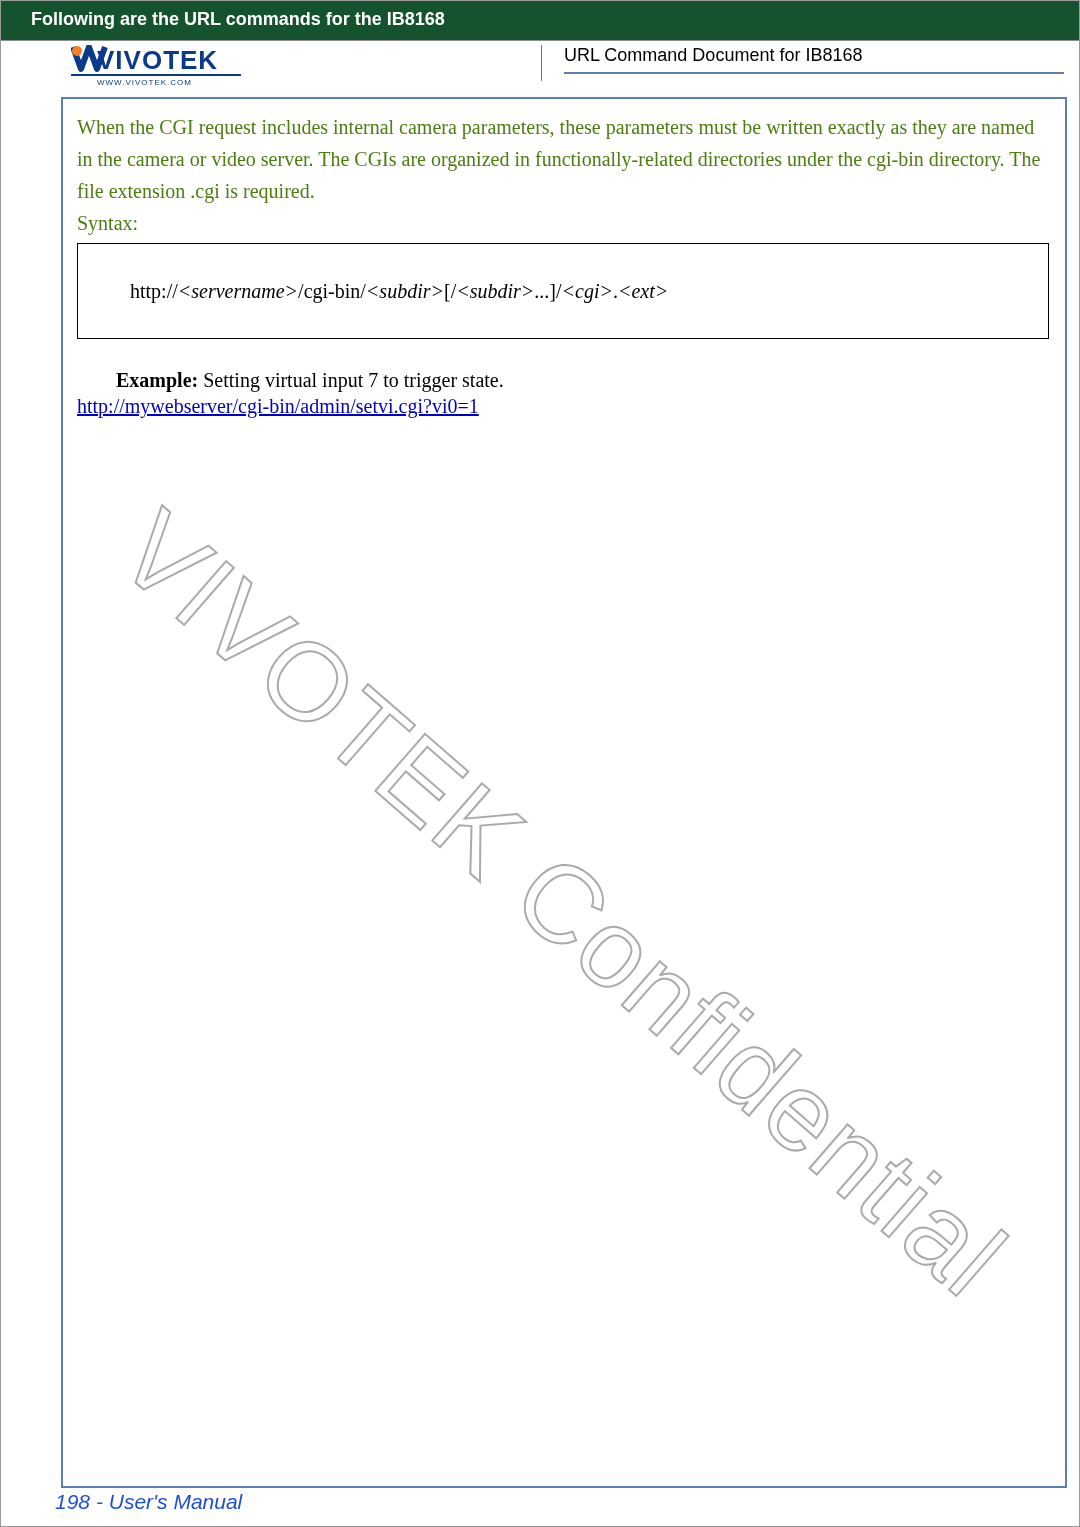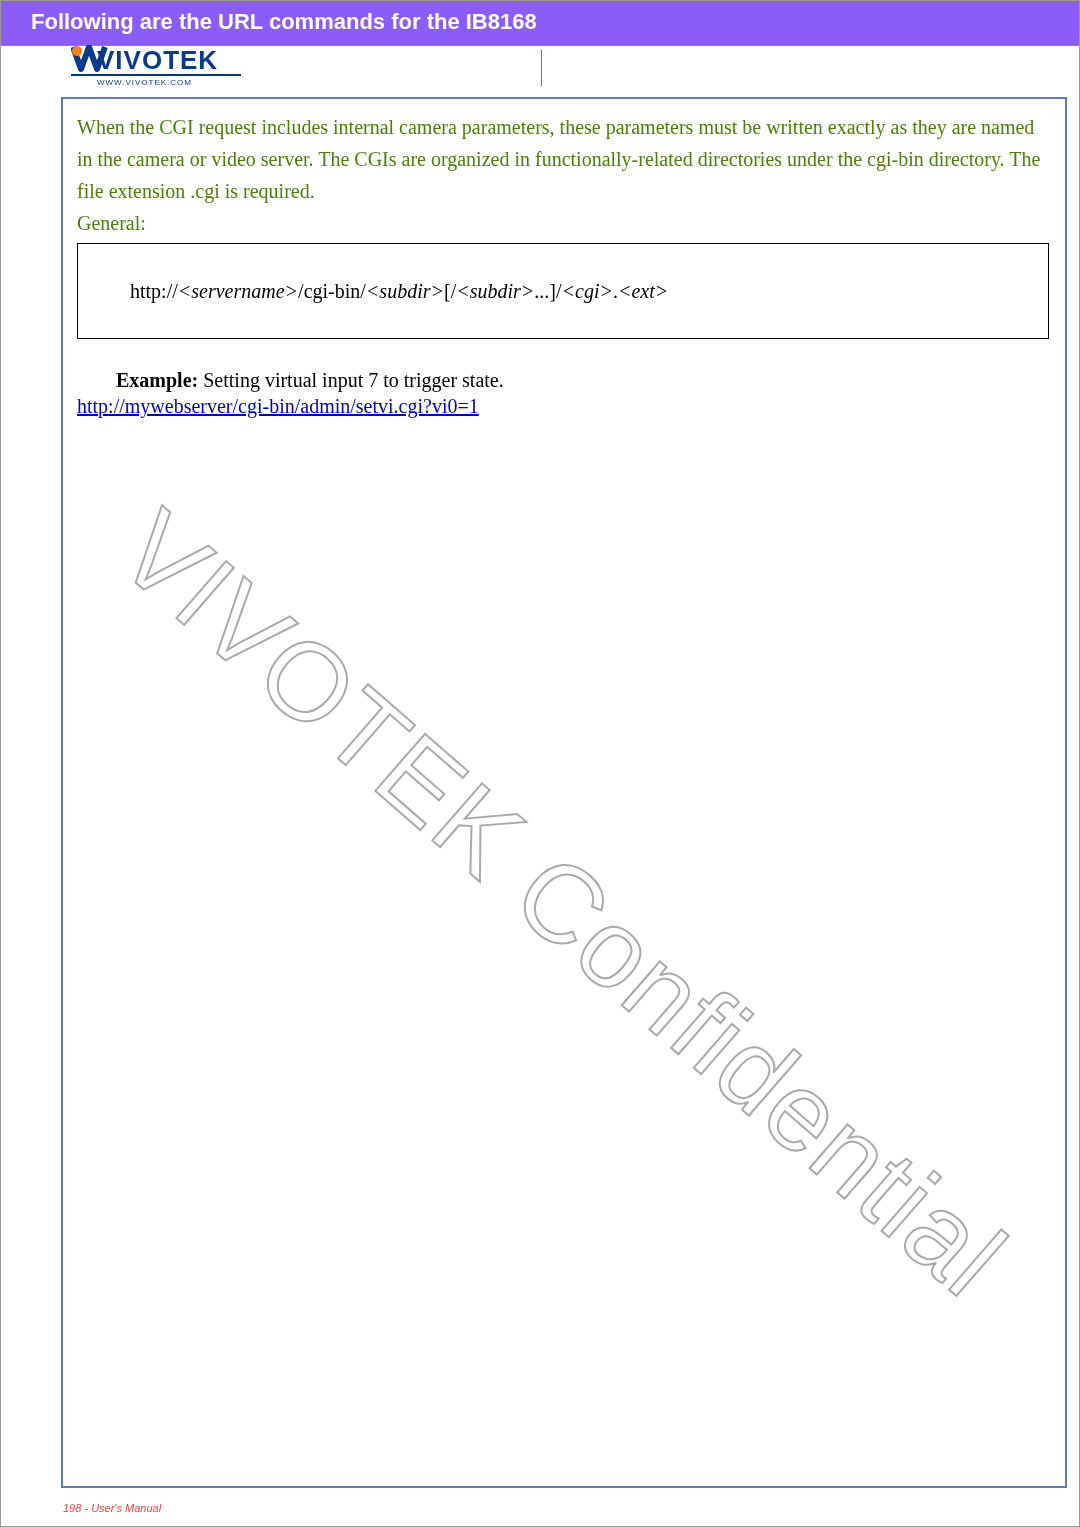--- a/index.html
+++ b/index.html
@@ -9,31 +9,31 @@
     background: #ffffff;
     color: #000;
     position: relative;
   }
   .outer-frame {
     position: absolute;
     inset: 0;
     border: 1px solid #9a9a9a;
   }
   .banner {
-    background: #8b5cf6;
+    background: #14532d;
     color: #ffffff;
     font-family: Arial, Helvetica, sans-serif;
-    font-size: 22px;
+    font-size: 18px;
     font-weight: bold;
     padding: 8px 30px 10px 30px;
     border-bottom: 1px solid #8c8c8c;
   }
   .header-row {
     display: flex;
-    align-items: center;
+    align-items: flex-start;
     height: 36px;
     padding: 4px 15px 0 70px;
   }
   .logo-wrap { flex: 0 0 auto; }
   .logo-wrap svg { display: block; }
   .header-spacer { flex: 0 0 300px; }
   .header-divider {
     width: 1px;
     align-self: stretch;
     background: #5b7fb3;
@@ -123,26 +123,26 @@
     font-weight: 400;
     color: rgba(0,0,0,0);
     -webkit-text-stroke: 2px rgba(100,100,100,0.55);
     letter-spacing: 2px;
     white-space: nowrap;
     pointer-events: none;
     user-select: none;
   }
   .footer {
     position: absolute;
-    left: 62px;
+    left: 54px;
     bottom: 12px;
     font-family: Arial, Helvetica, sans-serif;
     font-style: italic;
-    font-size: 11px;
-    color: #ef4444;
+    font-size: 21px;
+    color: #1d4ed8;
   }
 </style>
 </head>
 <body>
 
 <div class="outer-frame">
 
   <div class="banner">
     <span>Following are the URL commands for the IB8168</span>
   </div>
@@ -153,33 +153,34 @@
         <rect x="0" y="0" width="170" height="32" fill="none"></rect>
         <path d="M2 2 L10 24 L18 2 L26 24 L34 2" fill="none" stroke="#0a3a8a" stroke-width="6" stroke-linejoin="round"></path>
         <circle cx="6" cy="6" r="5" fill="#f58220"></circle>
         <text x="26" y="24" font-family="Arial Black, Arial" font-weight="900" font-size="26" fill="#0a3a8a" letter-spacing="1">VIVOTEK</text>
         <line x1="0" y1="30" x2="170" y2="30" stroke="#0a3a8a" stroke-width="2"></line>
         <text x="26" y="40" font-family="Arial" font-size="8" fill="#0a3a8a" letter-spacing="1">WWW.VIVOTEK.COM</text>
       </svg>
     </div>
     <div class="header-spacer"></div>
     <div class="header-divider"></div>
+    <div class="doc-label">URL Command Document for IB8168</div>
   </div>
 
   <div class="page-frame"></div>
   <div class="page-rule"></div>
 
   <div class="content">
 
     <div class="watermark">VIVOTEK Confidential</div>
 
 
     <p class="body-text">When the CGI request includes internal camera parameters, these parameters must be written exactly as they are named in the camera or video server. The CGIs are organized in functionally-related directories under the cgi-bin directory. The file extension .cgi is required.</p>
 
-    <p class="body-text">General:</p>
+    <p class="body-text">Syntax:</p>
 
     <div class="syntax-box">
       <div class="line">
         <span>http://</span><span class="it">&lt;servername&gt;</span><span>/cgi-bin/</span><span class="it">&lt;subdir&gt;</span><span>[/</span><span class="it">&lt;subdir&gt;</span><span>...]/</span><span class="it">&lt;cgi&gt;</span><span>.</span><span class="it">&lt;ext&gt;</span>
       </div>
     </div>
 
     <p class="ex-line">
       <span class="ex-label">Example:</span><span> Setting virtual input 7 to trigger state.</span>
     </p>

